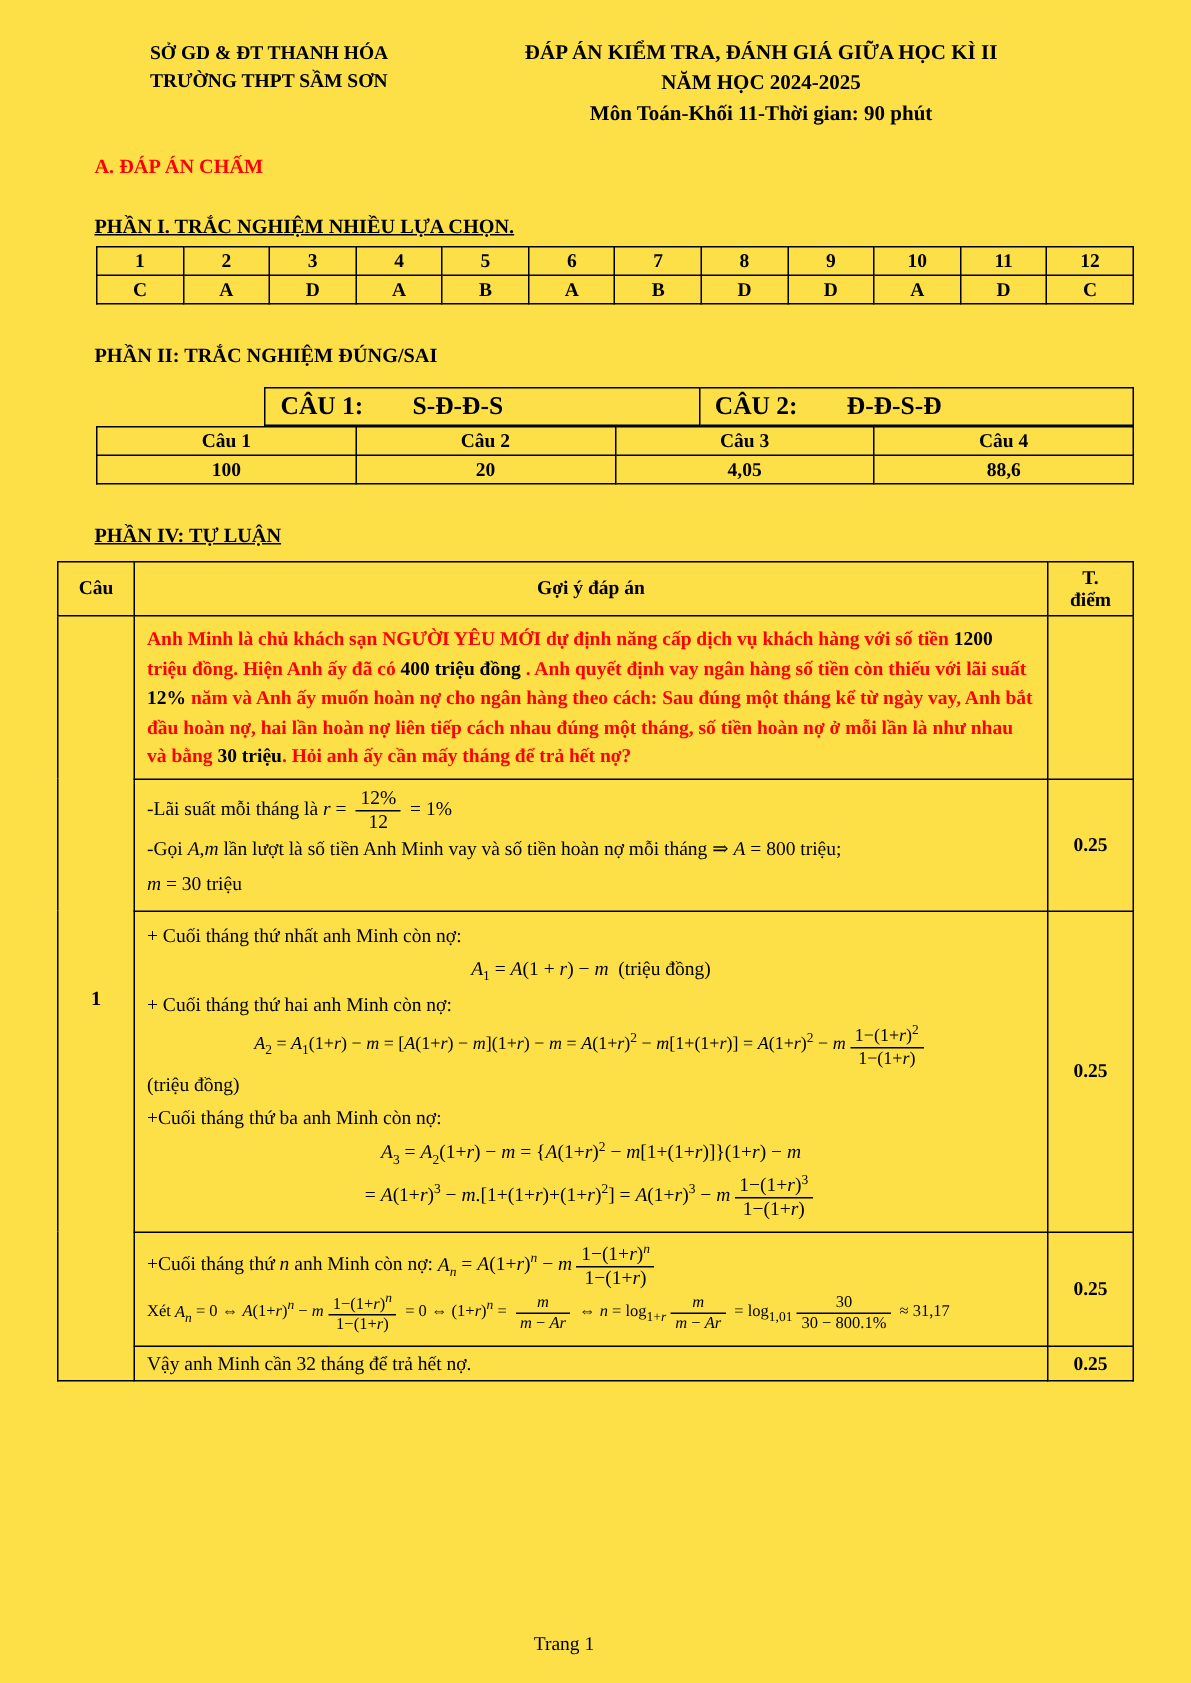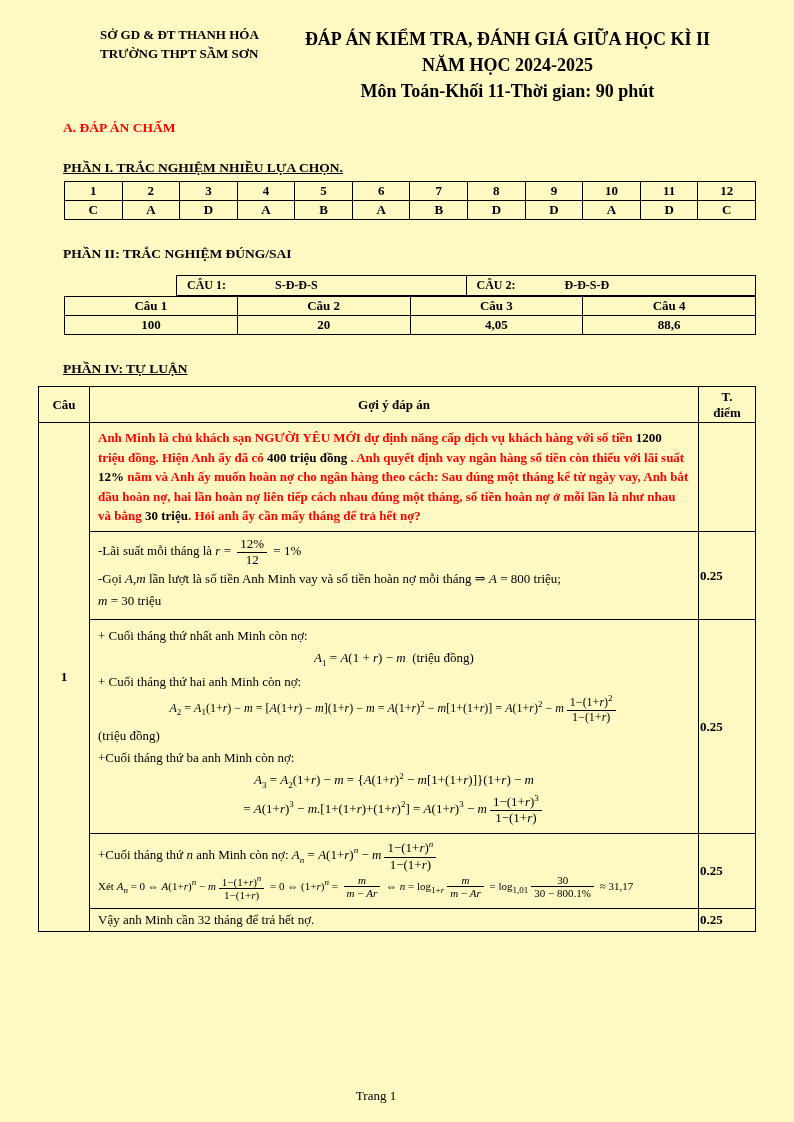--- a/index.html
+++ b/index.html
@@ -1,48 +1,48 @@
 <!DOCTYPE html>
 <html><head>
 <meta charset="utf-8">
 <style>
   html,body{margin:0;padding:0;background:#888;}
   .page{
-    width:794px;min-height:1122px;margin:0 auto;background:#fef9c3;
+    width:794px;min-height:1122px;margin:0 auto;background:#fde047;
     font-family:"Liberation Serif","DejaVu Serif",serif;color:#000;
     box-sizing:border-box;padding:26px 38px 18px 38px;
     display:flex;flex-direction:column;
   }
   
   .hdr{display:flex;align-items:flex-start;}
   .hdr-left{margin-left:62px;font-weight:bold;font-size:13px;line-height:1.45;white-space:nowrap;}
-  .hdr-right{flex:1;text-align:center;font-weight:bold;font-size:18px;line-height:1.45;}
+  .hdr-right{flex:1;text-align:center;font-weight:bold;font-size:14px;line-height:1.45;}
   
   .sec-red{color:#ff0000;font-weight:bold;font-size:13.5px;margin:16px 0 6px 25px;}
   .part-title{font-weight:bold;font-size:13.5px;margin:18px 0 5px 25px;}
   .part-title.ul{text-decoration:underline;}
   
   table.tbl{border-collapse:collapse;}
   table.tbl td,table.tbl th{border:1px solid #000;}
   
   .tbl-grid{width:calc(100% - 26px);margin-left:26px;table-layout:fixed;}
   .tbl-grid td{text-align:center;font-weight:bold;font-size:13px;padding:1px 0;}
   
   .tbl-ds{margin:8px 0 0 138px;}
-  .tbl-ds td{font-weight:bold;font-size:12px;padding:2px 10px;width:218px;}
+  .tbl-ds td{font-weight:bold;font-size:17px;padding:2px 10px;width:218px;}
   .ds-label{display:inline-block;min-width:62px;}
   .ds-value{display:inline-block;margin-left:26px;}
   
   .tbl-essay{width:100%;margin-top:4px;}
   .tbl-essay th{font-weight:bold;font-size:13px;padding:2px 4px;text-align:center;}
   .th-pre{white-space:pre-line;line-height:1.2;}
   .col-cau{width:42px;}
   .col-pt{width:48px;}
   .cau-cell{text-align:center;font-weight:bold;vertical-align:middle;font-size:13.5px;}
-  .pt{text-align:left;font-weight:bold;vertical-align:middle;font-size:13px;}
+  .pt{text-align:center;font-weight:bold;vertical-align:middle;font-size:13px;}
   .problem{color:#ff0000;font-weight:bold;font-size:13px;line-height:1.5;padding:5px 8px;text-align:left;}
   .problem .blk{color:#000;}
   .sol{font-size:13px;line-height:1.7;padding:5px 8px 7px 8px;vertical-align:top;}
   .concl{font-size:13px;padding:3px 8px;}
   
   .sol i, .problem i{font-family:"Liberation Serif",serif;}
   .sol sup{font-size:9px;}
   .sol sub{font-size:9px;}
   .frac{display:inline-block;vertical-align:middle;text-align:center;margin:0 3px;line-height:1.15;}
   .frac .top{display:block;border-bottom:1px solid #000;padding:0 3px;}

